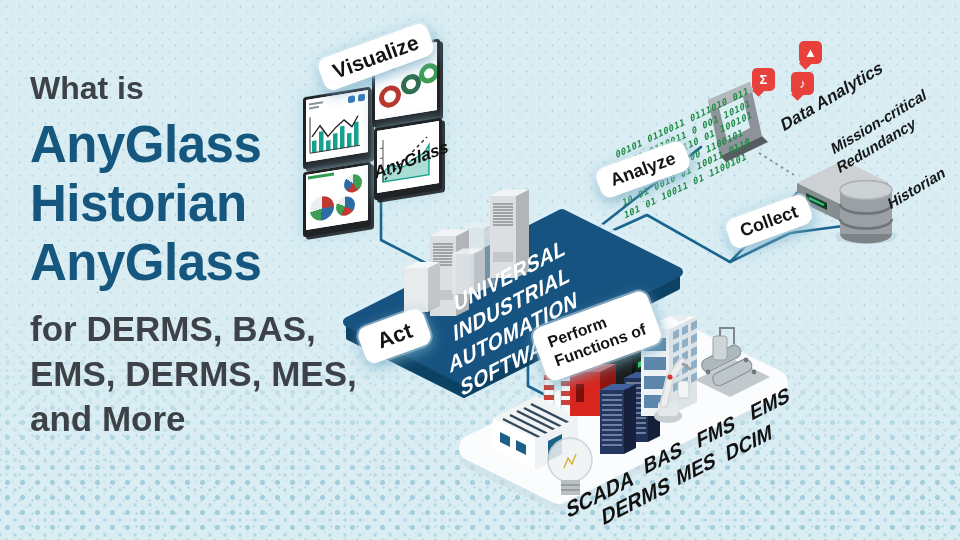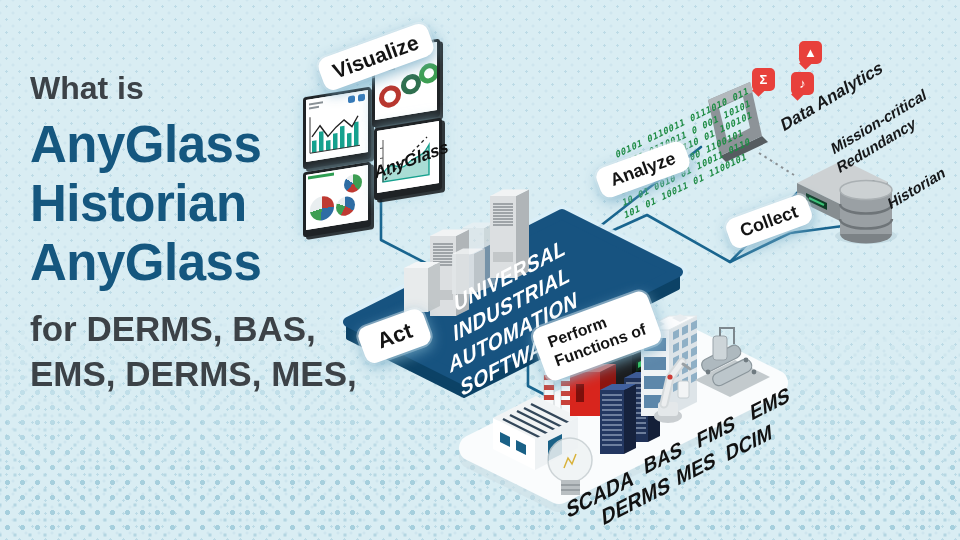--- a/index.html
+++ b/index.html
@@ -312,20 +312,21 @@
   <div class="headline">
     <div class="hl-intro">What is</div>
     <div class="hl-title">
       <div>AnyGlass</div>
       <div>Historian</div>
       <div>AnyGlass</div>
     </div>
     <div class="hl-sub">
       <div>for DERMS, BAS,</div>
       <div>EMS, DERMS, MES,</div>
+      <div>and More</div>
     </div>
   </div>
 
   <div class="binary">
     <div>00101 0110011 0111010 011</div>
     <div>00001 0110011 0 001 10101</div>
     <div>101100 0010 110 01 100101</div>
     <div>100100 0010 100 1100101</div>
     <div>10 01 0010 01 10011 0110</div>
     <div>101 01 10011 01 1100101</div>

